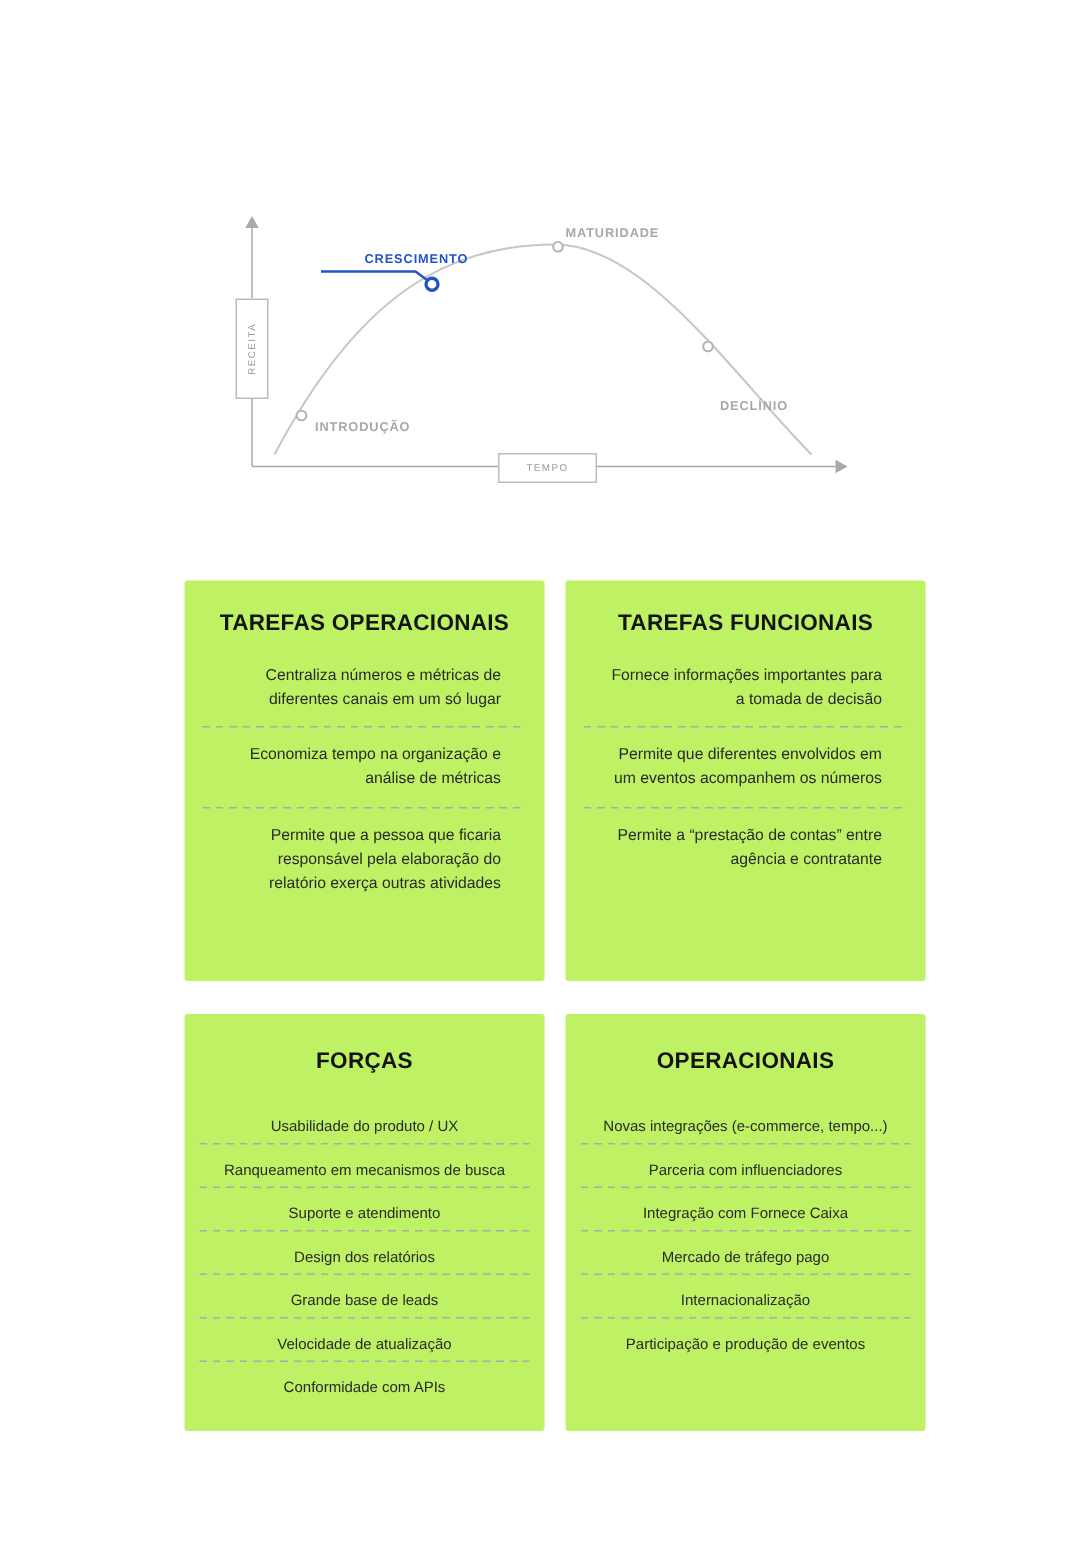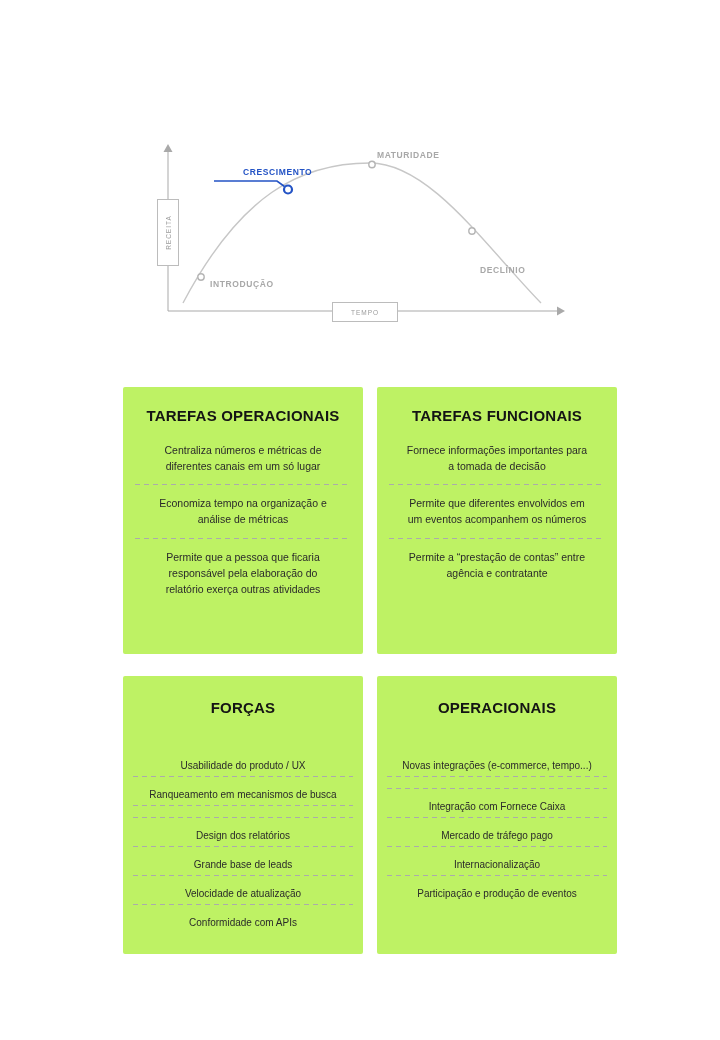--- a/index.html
+++ b/index.html
@@ -53,29 +53,29 @@
   }
   .card-title {
     margin: 0; padding: 19px 22px 0;
     text-align: center;
     font-size: 15px; font-weight: 800; line-height: 1.3;
     letter-spacing: 0.2px; color: #141414;
   }
   .card-body { margin-top: 16px; }
   .item {
     margin: 0 auto; width: 182px;
-    text-align: center;
+    text-align: right;
     font-size: 10.5px; line-height: 1.55; color: #2a2a2a;
   }
   .div-dash {
     height: 1px; margin: 10px 12px;
     background-image: repeating-linear-gradient(to right, #ababab 0 5px, transparent 5px 9px);
   }
   .card.bottom .card-title { padding-top: 22px; }
-  .list { margin-top: 41px; }
+  .list { margin-top: 27px; }
   .l-item { text-align: center; }
   .l-text {
     display: block;
     font-size: 10px; line-height: 1.4; color: #2a2a2a;
     white-space: nowrap;
   }
   .l-item .div-dash { margin: 3px 10px 11px; }
   .l-item:last-child .div-dash { display: none; }
 
   .pos-card1 { left: 123px; top: 387px; height: 267px; }
@@ -145,20 +145,21 @@
   <div class="list">
     <div class="l-item">
         <span class="l-text">Usabilidade do produto / UX</span>
         <div class="div-dash"></div>
       </div>
     <div class="l-item">
         <span class="l-text">Ranqueamento em mecanismos de busca</span>
         <div class="div-dash"></div>
       </div>
     <div class="l-item">
+        <span class="l-text">Suporte e atendimento</span>
         <div class="div-dash"></div>
       </div>
     <div class="l-item">
         <span class="l-text">Design dos relatórios</span>
         <div class="div-dash"></div>
       </div>
     <div class="l-item">
         <span class="l-text">Grande base de leads</span>
         <div class="div-dash"></div>
       </div>
@@ -173,20 +174,21 @@
 </section>
 
 <section class="card bottom pos-card4">
   <h2 class="card-title">OPERACIONAIS</h2>
   <div class="list">
     <div class="l-item">
         <span class="l-text">Novas integrações (e-commerce, tempo...)</span>
         <div class="div-dash"></div>
       </div>
     <div class="l-item">
+        <span class="l-text">Parceria com influenciadores</span>
         <div class="div-dash"></div>
       </div>
     <div class="l-item">
         <span class="l-text">Integração com Fornece Caixa</span>
         <div class="div-dash"></div>
       </div>
     <div class="l-item">
         <span class="l-text">Mercado de tráfego pago</span>
         <div class="div-dash"></div>
       </div>

